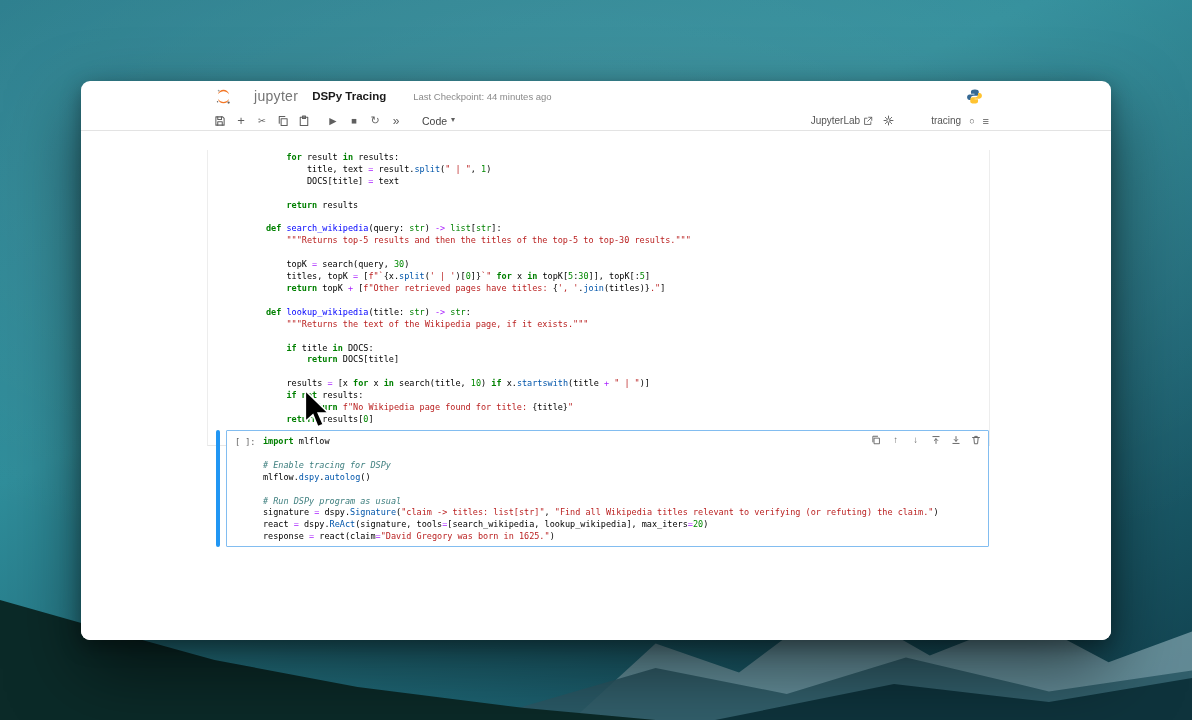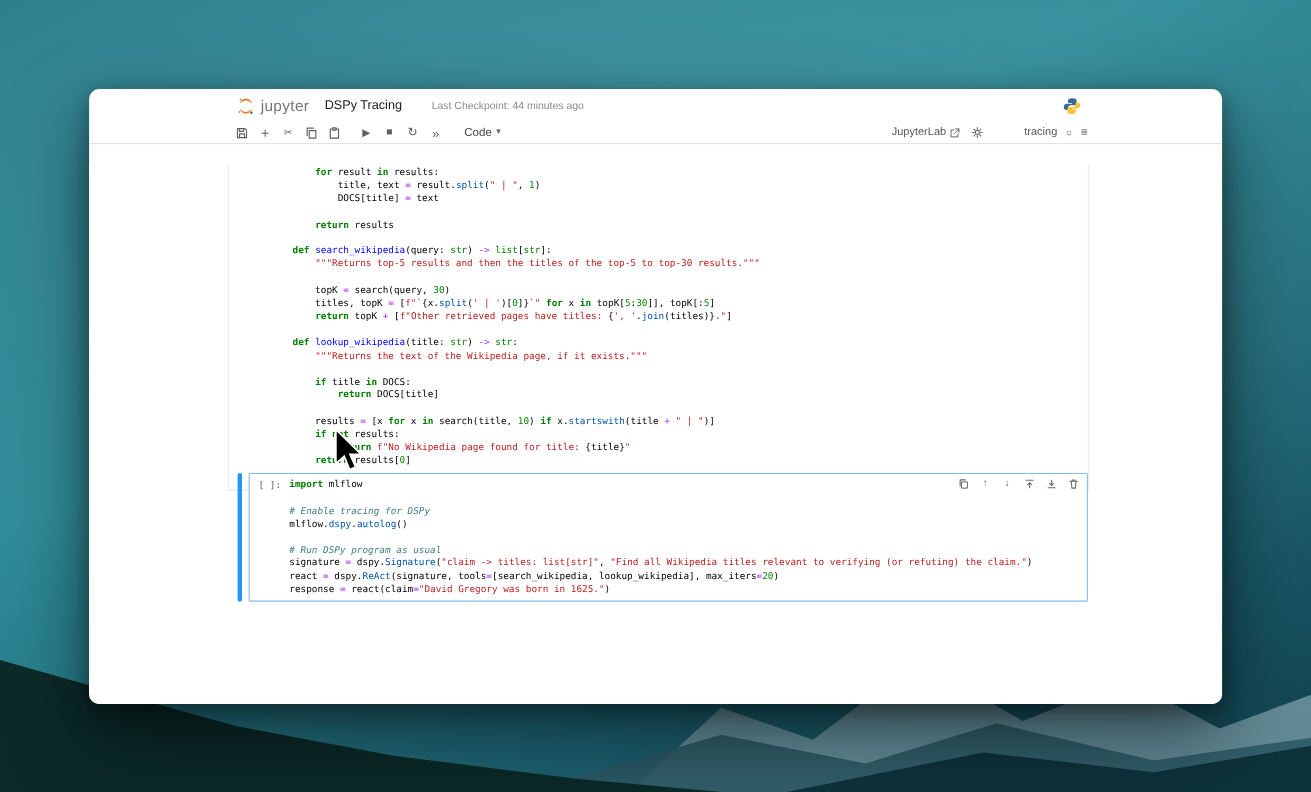--- a/index.html
+++ b/index.html
@@ -20,24 +20,24 @@
     clip-path:polygon(0 100%,0 20%,8% 38%,18% 60%,30% 78%,44% 92%,55% 100%); }
   .mtn-right { height:60px; background:#0e333c;
     clip-path:polygon(60% 100%,75% 40%,88% 70%,100% 30%,100% 100%); }
 
   
   .window { position:absolute; left:81px; top:81px; width:1030px; height:559px;
     background:#fff; border-radius:9px; overflow:hidden;
     box-shadow:0 30px 70px rgba(0,0,0,.5), 0 6px 20px rgba(0,0,0,.35); }
 
   .titlebar { height:30px; display:flex; align-items:center; padding:0 128px 0 134px; }
-  .brand { display:flex; align-items:center; gap:5px; cursor:pointer; }
+  .brand { display:flex; align-items:center; gap:22px; cursor:pointer; }
   .brand-text { font-size:14px; color:#757575; letter-spacing:.3px; }
   .doc-title { margin-left:14px; display:flex; align-items:baseline; gap:7px; }
-  .nb-title { font-size:11.5px; font-weight:400; color:#1a1a1a; }
+  .nb-title { font-size:11.5px; font-weight:700; color:#1a1a1a; }
   .checkpoint { font-size:9.5px; color:#8a8a8a;margin-left:20px; }
   .py-logo { margin-left:auto; width:17px; height:17px; }
 
   .menubar { height:18px; display:flex; align-items:center; padding:0 130px 0 131px;
     font-size:11px; color:#333; }
   .menu-item { padding:2px 7px; cursor:pointer; }
   .menu-item.active { background:#3c3c3c; color:#fff; }
   .trusted { margin-left:auto; font-size:10px; color:#6d6d6d; }
 
   .toolbar { height:20px; display:flex; align-items:center; padding:0 122px 0 132px;

